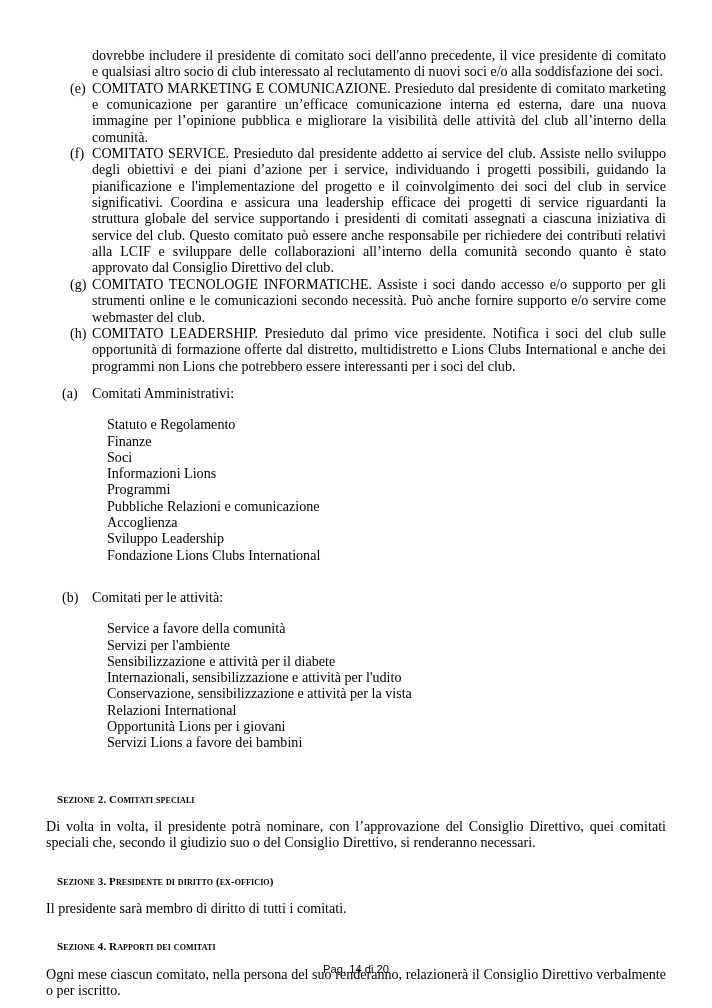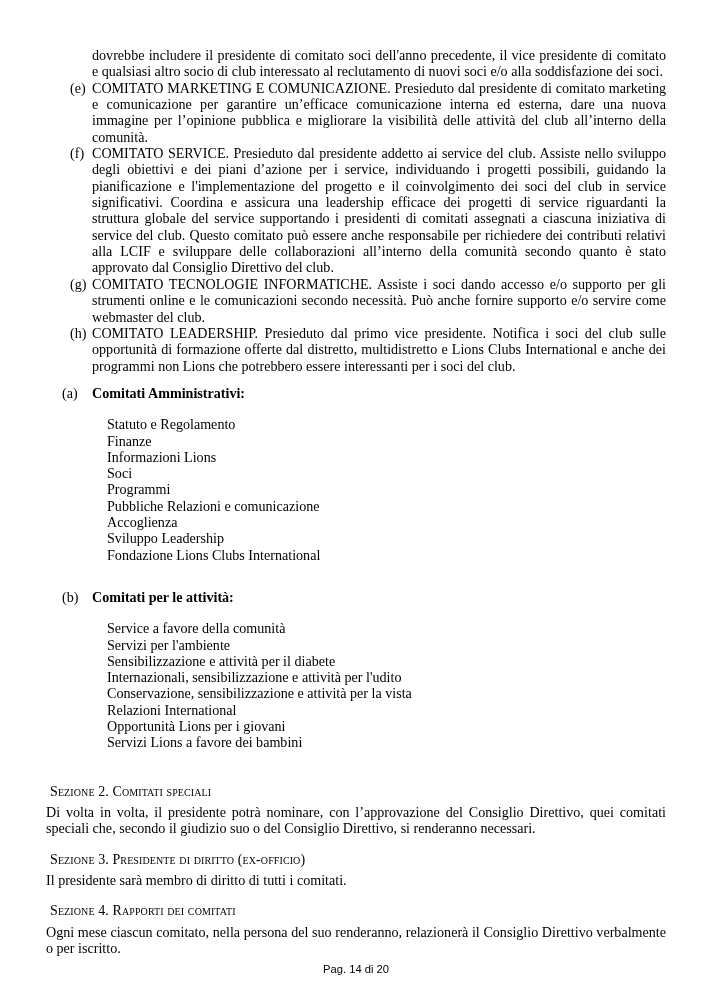--- a/index.html
+++ b/index.html
@@ -74,43 +74,43 @@
     margin: 0;
   }
   .listgroup .marker {
     position: absolute;
     left: 16px;
     top: 0;
     font-size: 14.1px;
     line-height: 16.35px;
   }
   .listgroup .grouptitle {
-    font-weight: bold;
+    font-weight: normal;
     font-size: 14.1px;
     line-height: 16.35px;
   }
   .listgroup ul {
     list-style: none;
     margin: 15px;
     padding: 0;
   }
   .listgroup ul li {
     font-size: 14.1px;
     line-height: 16.3px;
     white-space: nowrap;
   }
 
   
   .sectionhead {
-    font-weight: normal;
-    font-size: 14px;
+    font-weight: bold;
+    font-size: 11px;
     line-height: 16.35px;
     font-variant: small-caps;
     letter-spacing: 0.1px;
-    margin: 4px;
+    margin: 11px;
   }
   .gap-md { height: 11px; }
   .gap-lg { height: 14px; }
 
   
   .footer {
     position: absolute;
     left: 0;
     top: 963px;
     width: 712px;
@@ -149,22 +149,22 @@
     </p>
 
     <div class="gap-md"></div>
 
     <div class="listgroup">
       <span class="marker">(a)</span>
       <div class="grouptitle">Comitati Amministrativi:</div>
       <ul>
         <li>Statuto e Regolamento</li>
         <li>Finanze</li>
+        <li>Soci</li>
         <li>Informazioni Lions</li>
-        <li>Soci</li>
         <li>Programmi</li>
         <li>Pubbliche Relazioni e comunicazione</li>
         <li>Accoglienza</li>
         <li>Sviluppo Leadership</li>
         <li>Fondazione Lions Clubs International</li>
       </ul>
     </div>
 
     <div class="gap-md"></div>
 

